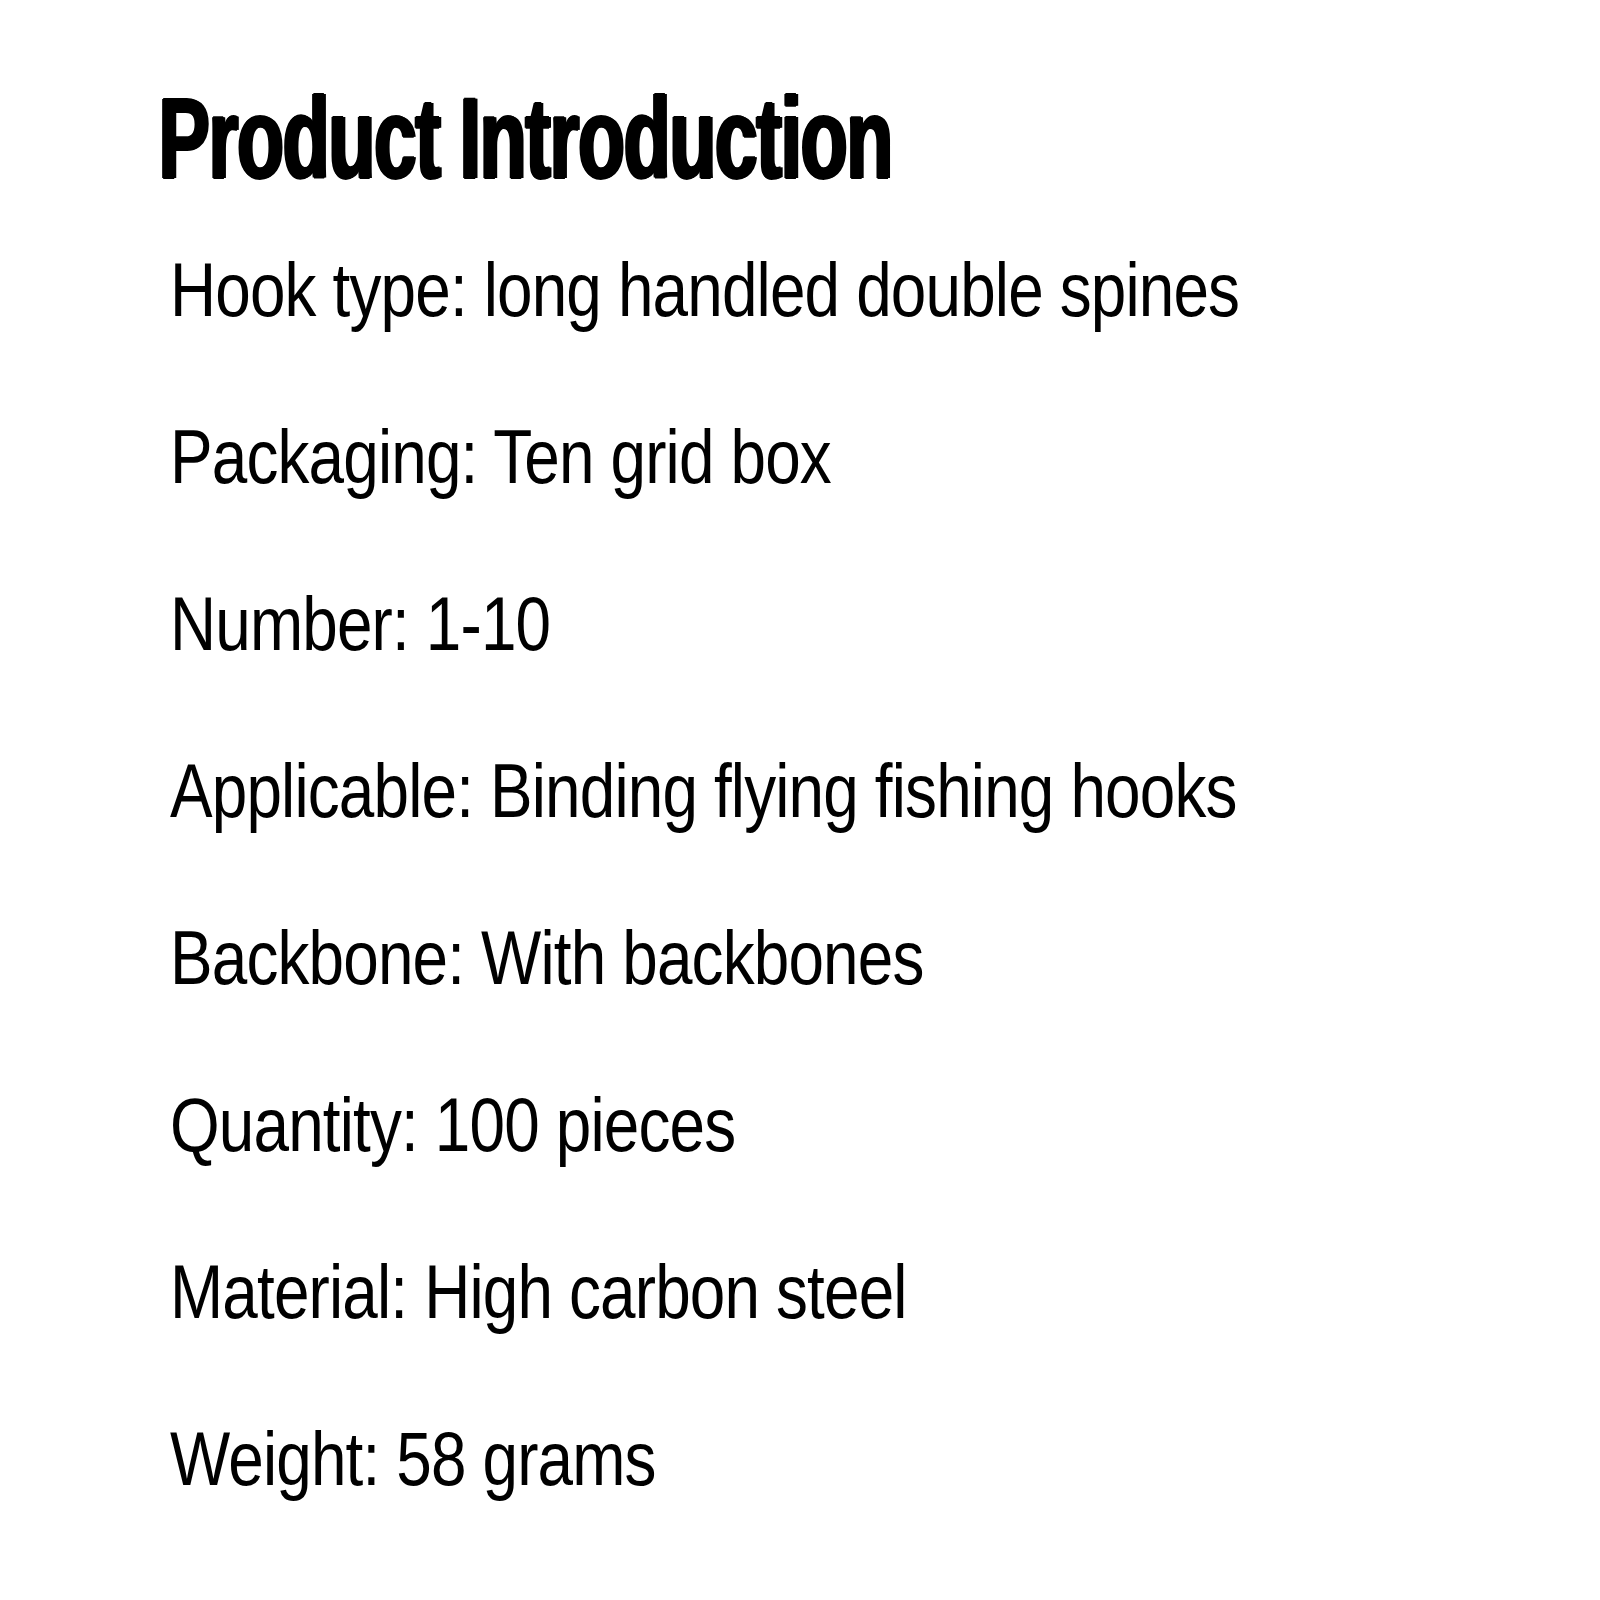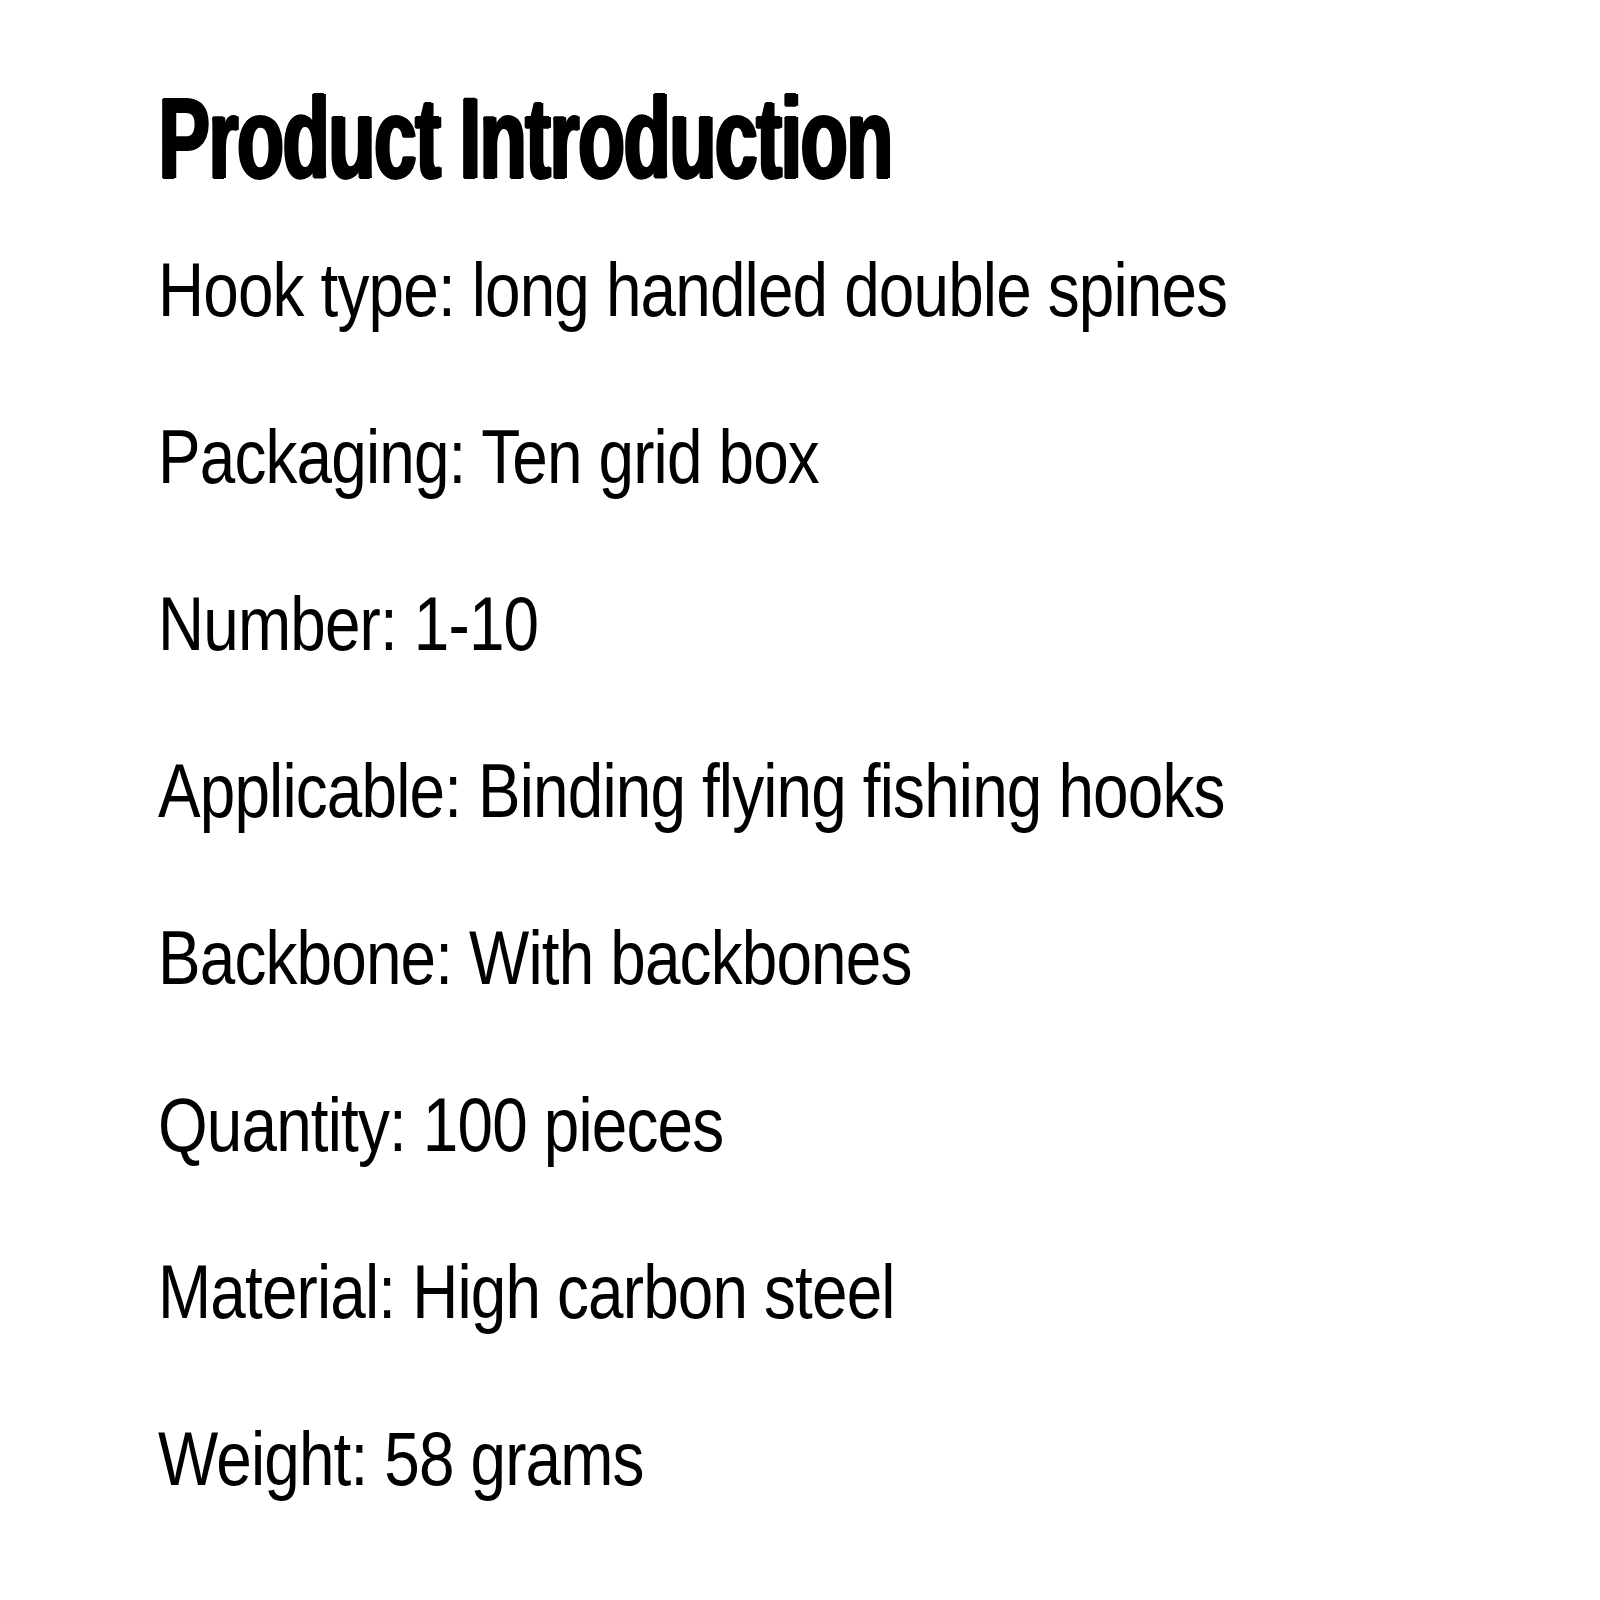--- a/index.html
+++ b/index.html
@@ -32,21 +32,21 @@
     transform-origin: left top;
     
     text-shadow:
       1.5px 0 0 #000,
       -1.5px 0 0 #000,
       3px 0 0 #000,
       0 1px 0 #000,
       0 -1px 0 #000;
   }
   .spec-list {
-    margin: 0;
+    margin: 12px;
     padding: 0;
   }
   .spec-line {
     font-size: 76px;
     line-height: 1.0;
     font-weight: normal;
     white-space: nowrap;
     letter-spacing: -1px;
     transform: scaleX(0.84);
     transform-origin: left top;

